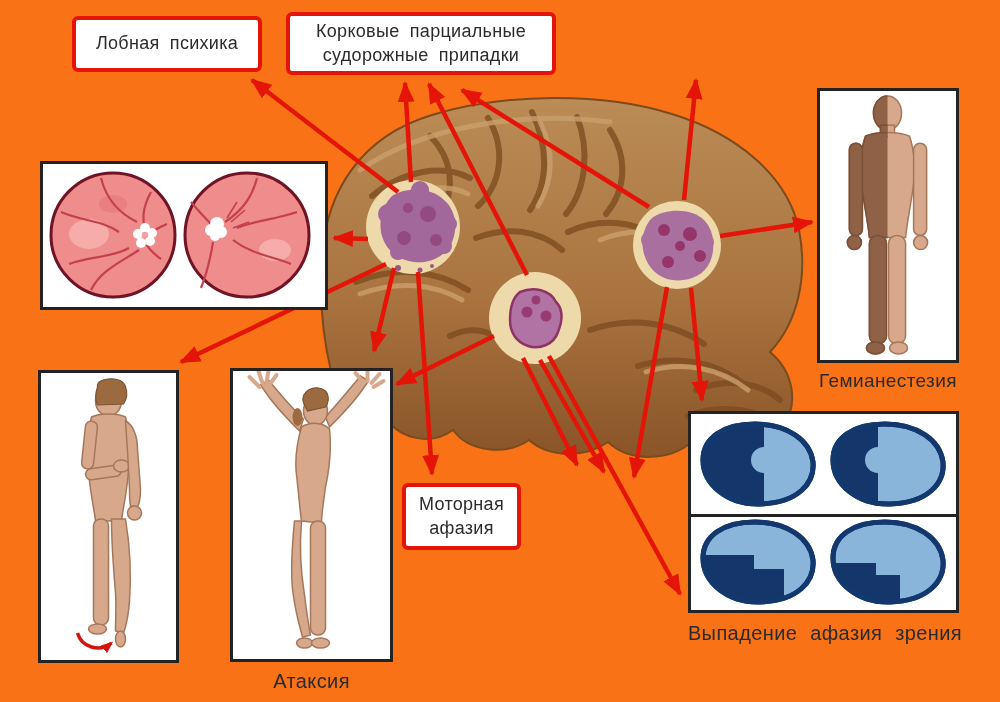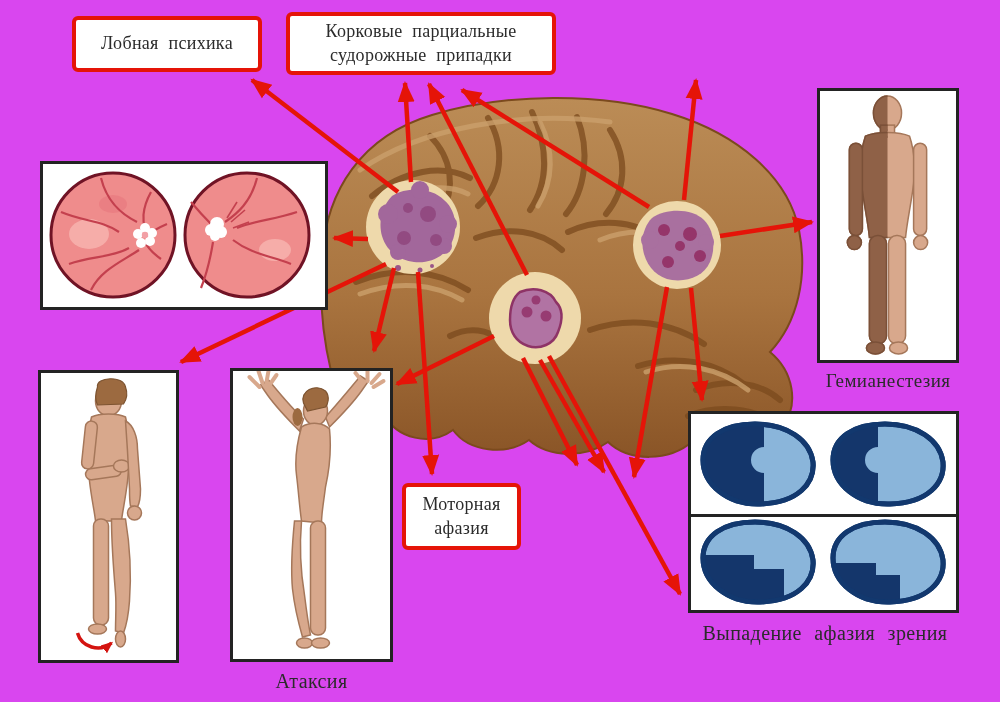--- a/index.html
+++ b/index.html
@@ -1,18 +1,18 @@
 <!DOCTYPE html>
 <html><head>
 <meta charset="utf-8">
 <style>
   html,body{margin:0;padding:0;background:#fff;}
   #canvas{
-    position:relative;width:1000px;height:702px;background:#d946ef;overflow:hidden;
-    font-family:Liberation Serif, serif;
+    position:relative;width:1000px;height:702px;background:#f97316;overflow:hidden;
+    font-family:Liberation Sans, sans-serif;
   }
   .layer{position:absolute;left:0;top:0;width:1000px;height:702px;}
   #brain-layer{z-index:1;}
   #arrow-layer{z-index:2;}
   .arrow{stroke:#e51408;stroke-width:4.5;}
   .red-box{
     position:absolute;z-index:3;background:#fff;border:4px solid #e51408;border-radius:6px;
     display:flex;align-items:center;justify-content:center;text-align:center;
     font-size:18px;line-height:1.3;color:#2b2b2b;word-spacing:5px;letter-spacing:.3px;
     padding:2px 6px;box-sizing:border-box;

